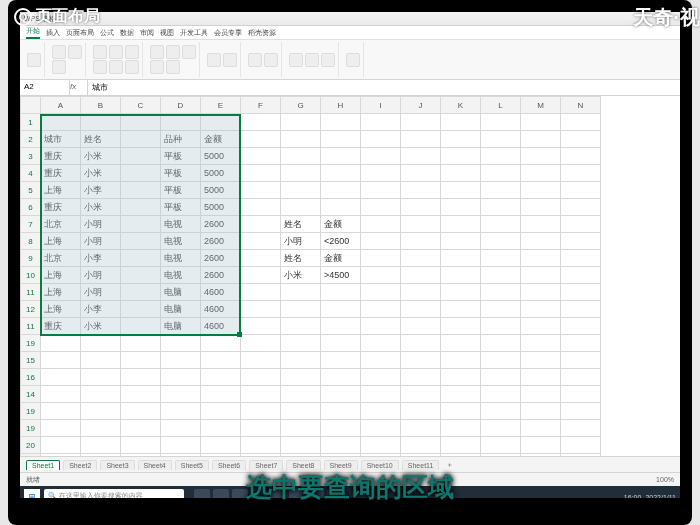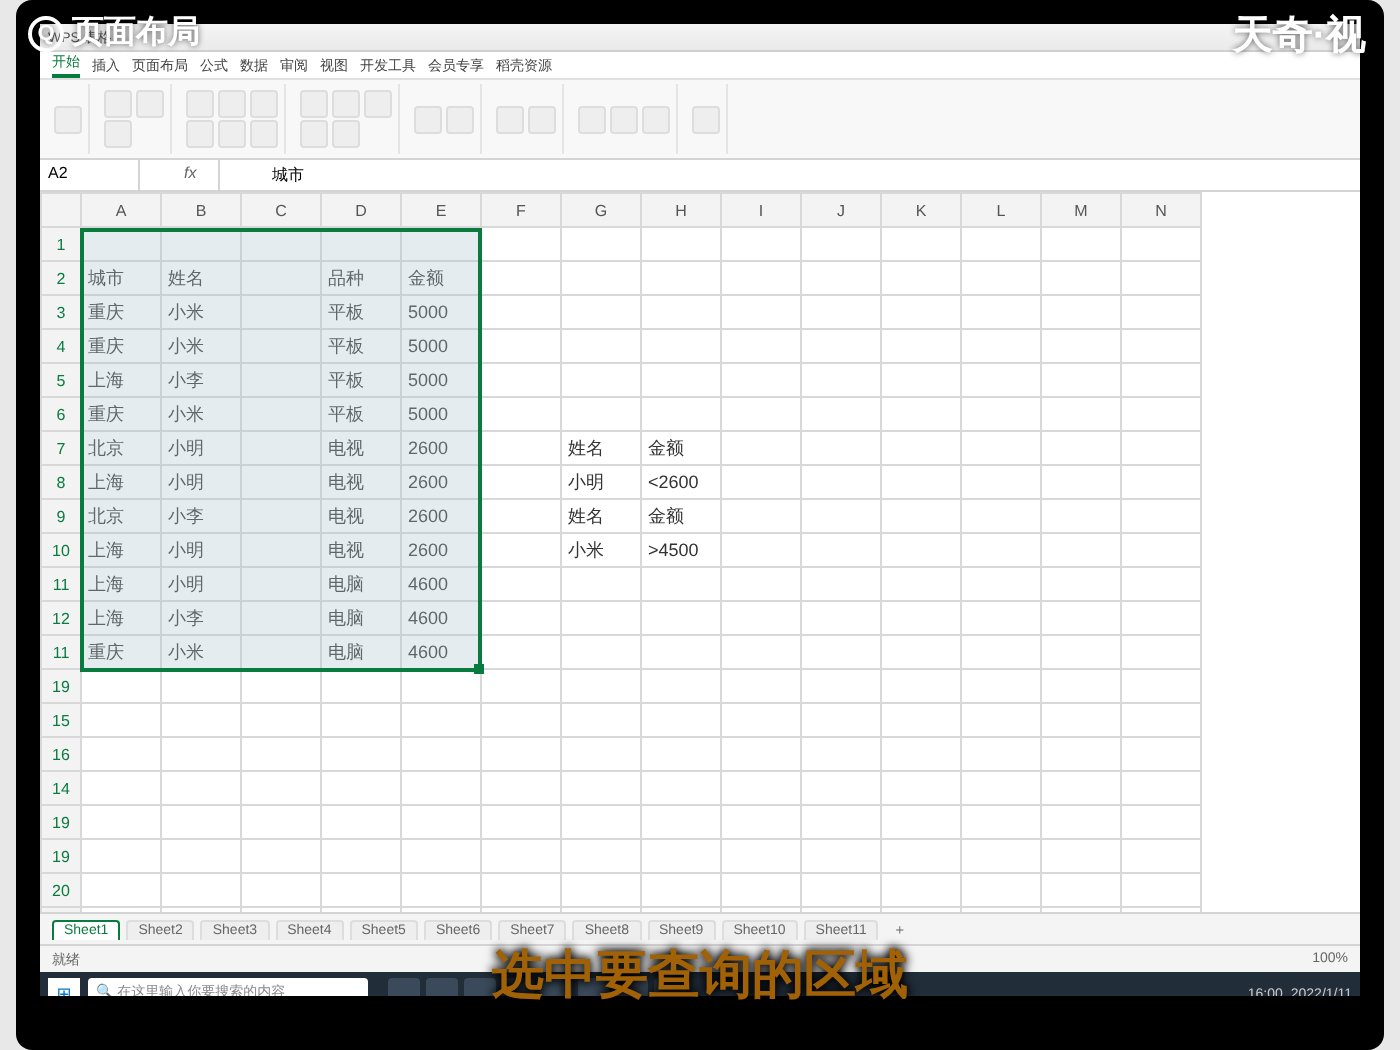--- a/index.html
+++ b/index.html
@@ -41,33 +41,33 @@
   }
   .wm-left .q {
     width: 18px; height: 18px;
     border: 2px solid #fff;
     border-radius: 50%;
     display:flex;align-items:center;justify-content:center;
     font-size:11px;
   }
   .wm-right {
     position: absolute;
-    top: 4px; right: 17px;
+    top: 4px; right: 0;
     color: #fff;
     font-size: 20px;
     font-weight: bold;
     z-index: 50;
     text-shadow: 0 0 3px rgba(0,0,0,0.6);
   }
   .subtitle {
     position: absolute;
     bottom: 20px;
     left: 50%;
     transform: translateX(-50%);
-    color: #a16207;
+    color: #0f766e;
     font-size: 26px;
     font-weight: bold;
     z-index: 60;
     text-shadow: 0 0 4px #000, 0 0 6px #000;
     white-space: nowrap;
   }
   
   .titlebar {
     height: 14px;
     background: linear-gradient(#f4f4f4,#eaeaea);
@@ -111,21 +111,20 @@
   .ribbon .btn {
     width:14px;height:14px;background:#eee;border:1px solid #ddd;border-radius:2px;
   }
   .ribbon .row { display:flex; gap:2px; }
   .formula-bar {
     height: 16px;
     display:flex;
     border-bottom:1px solid #d4d4d4;
     font-size:8px;
     align-items:stretch;
-    gap:22px;
   }
   .name-box {
     width:50px;border-right:1px solid #d4d4d4;padding:2px 4px;background:#fff;
   }
   .fx { width:18px;text-align:left;border-right:1px solid #d4d4d4;padding:2px 0;color:#666;font-style:italic;}
   .formula-input { flex:1;padding:2px 4px;background:#fff; }
   
   .grid-wrap {
     position:relative;
     height: 360px;

